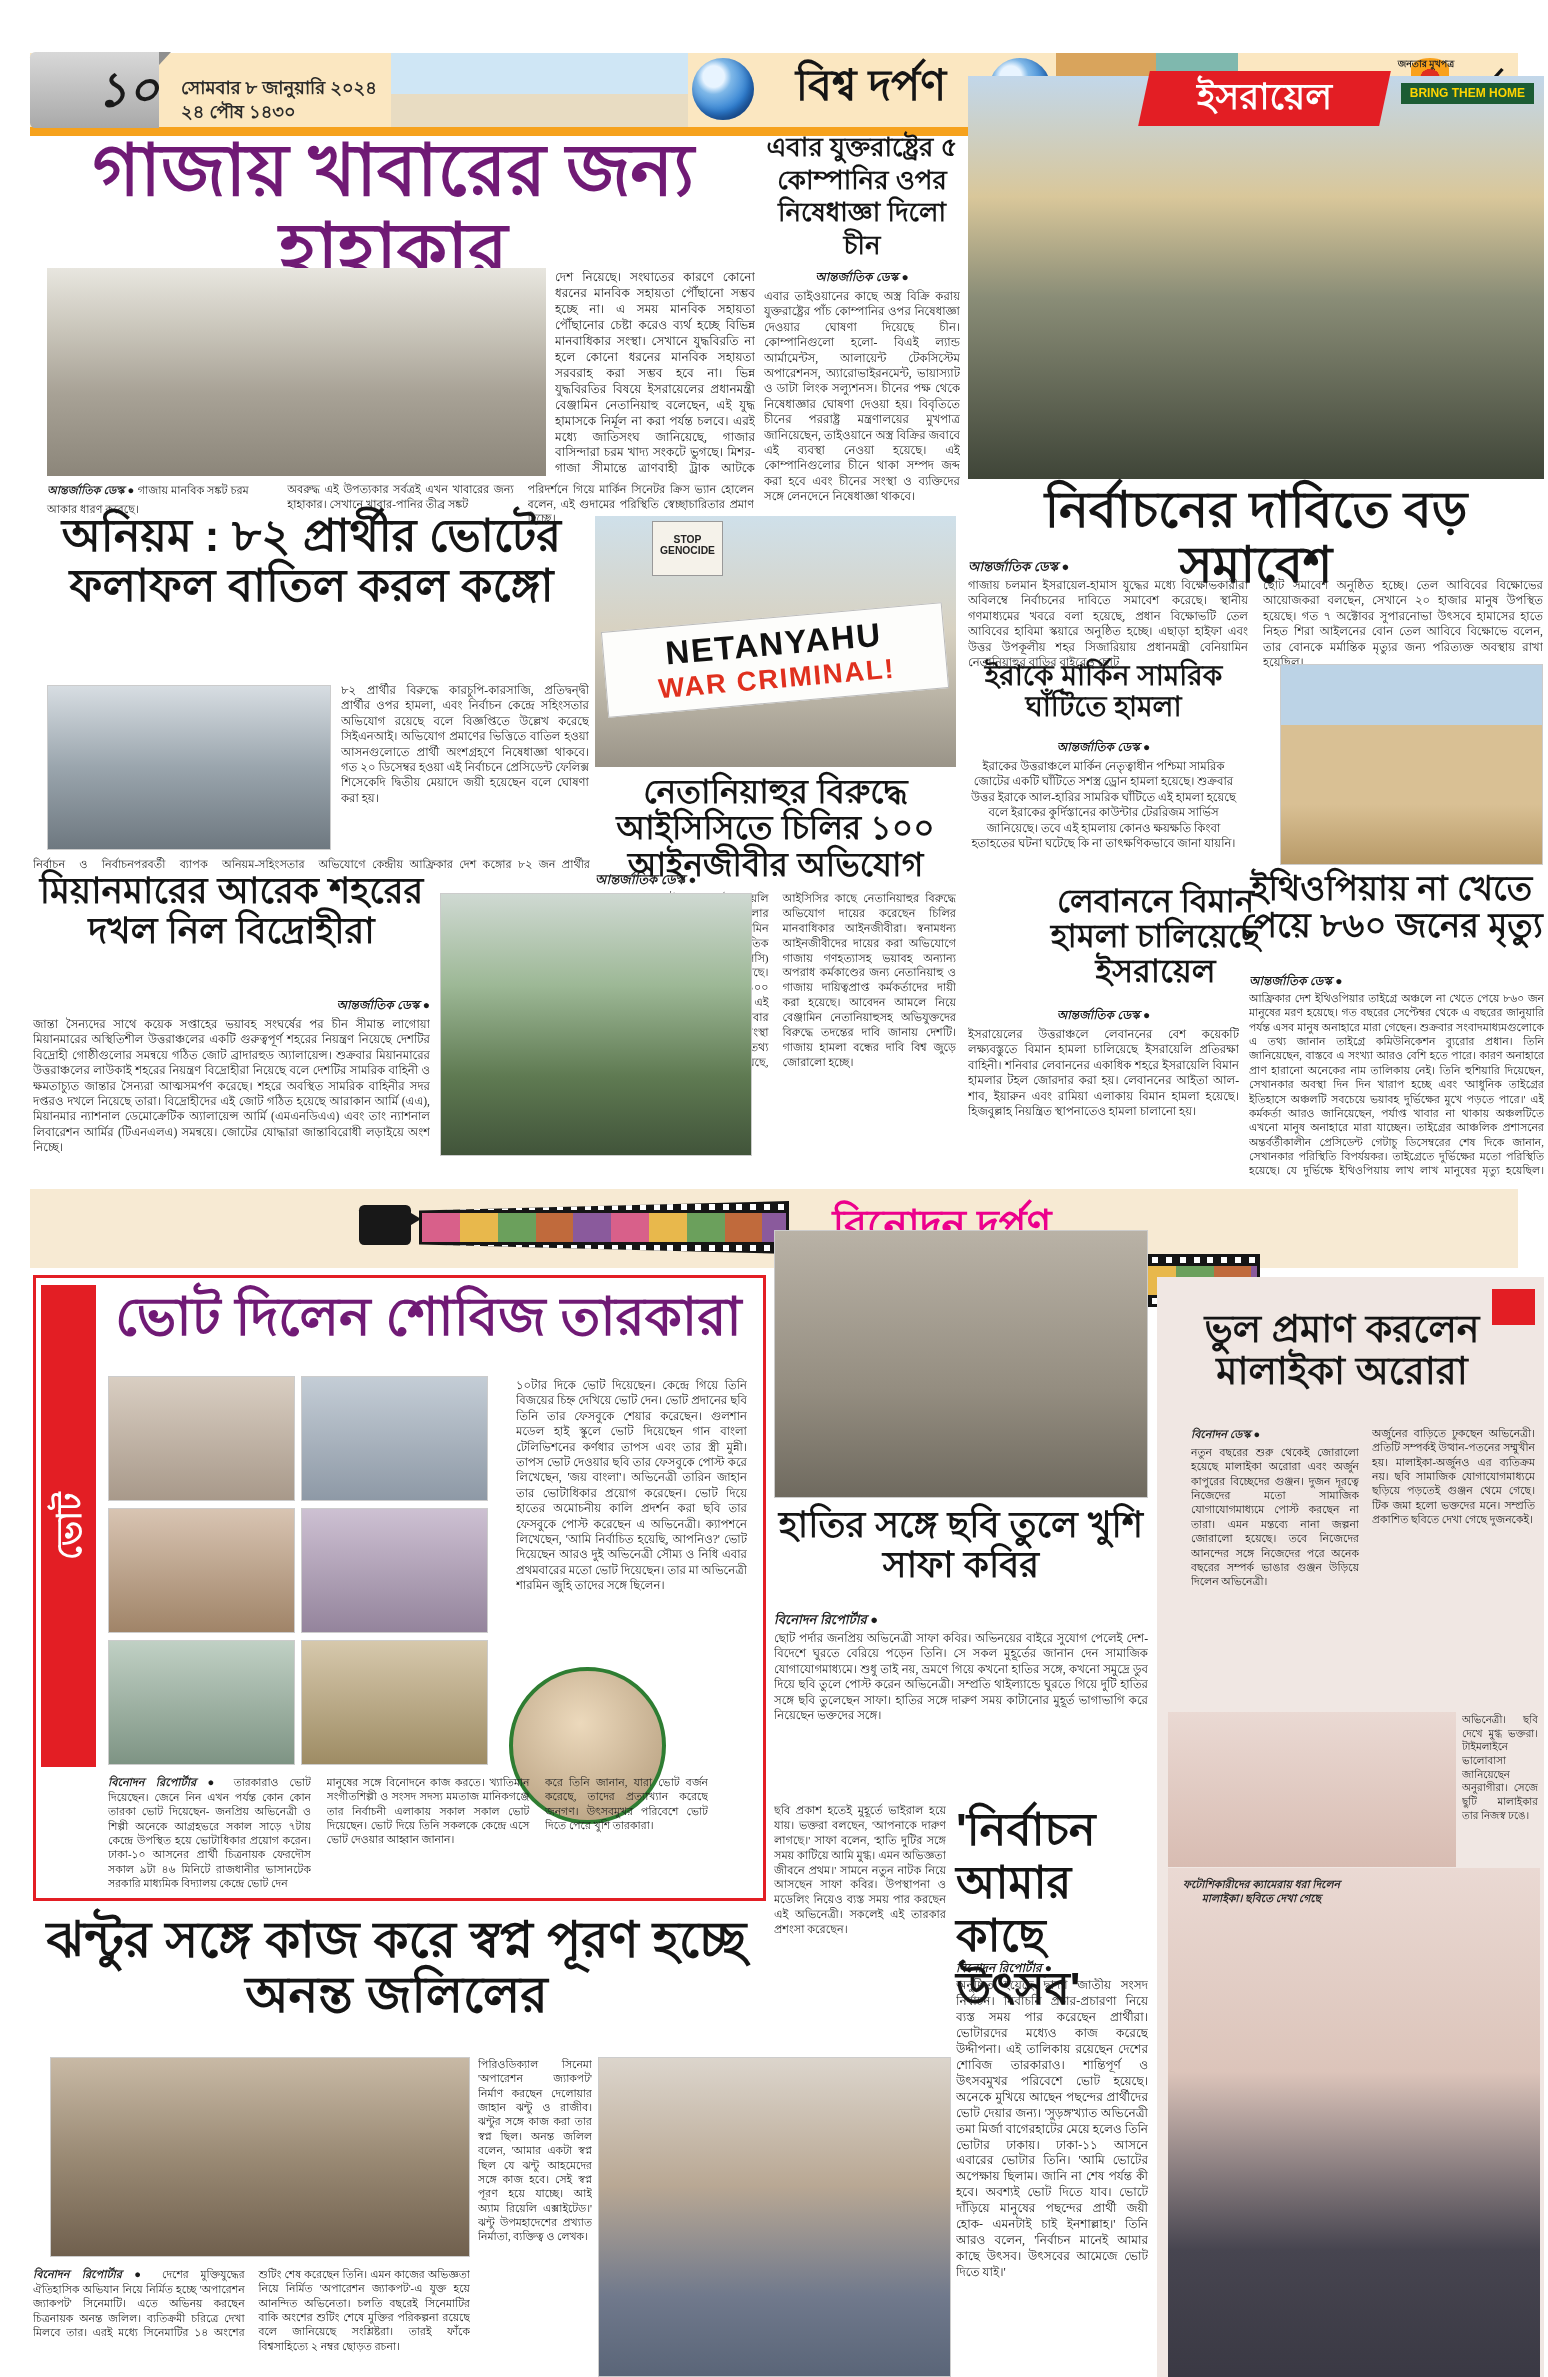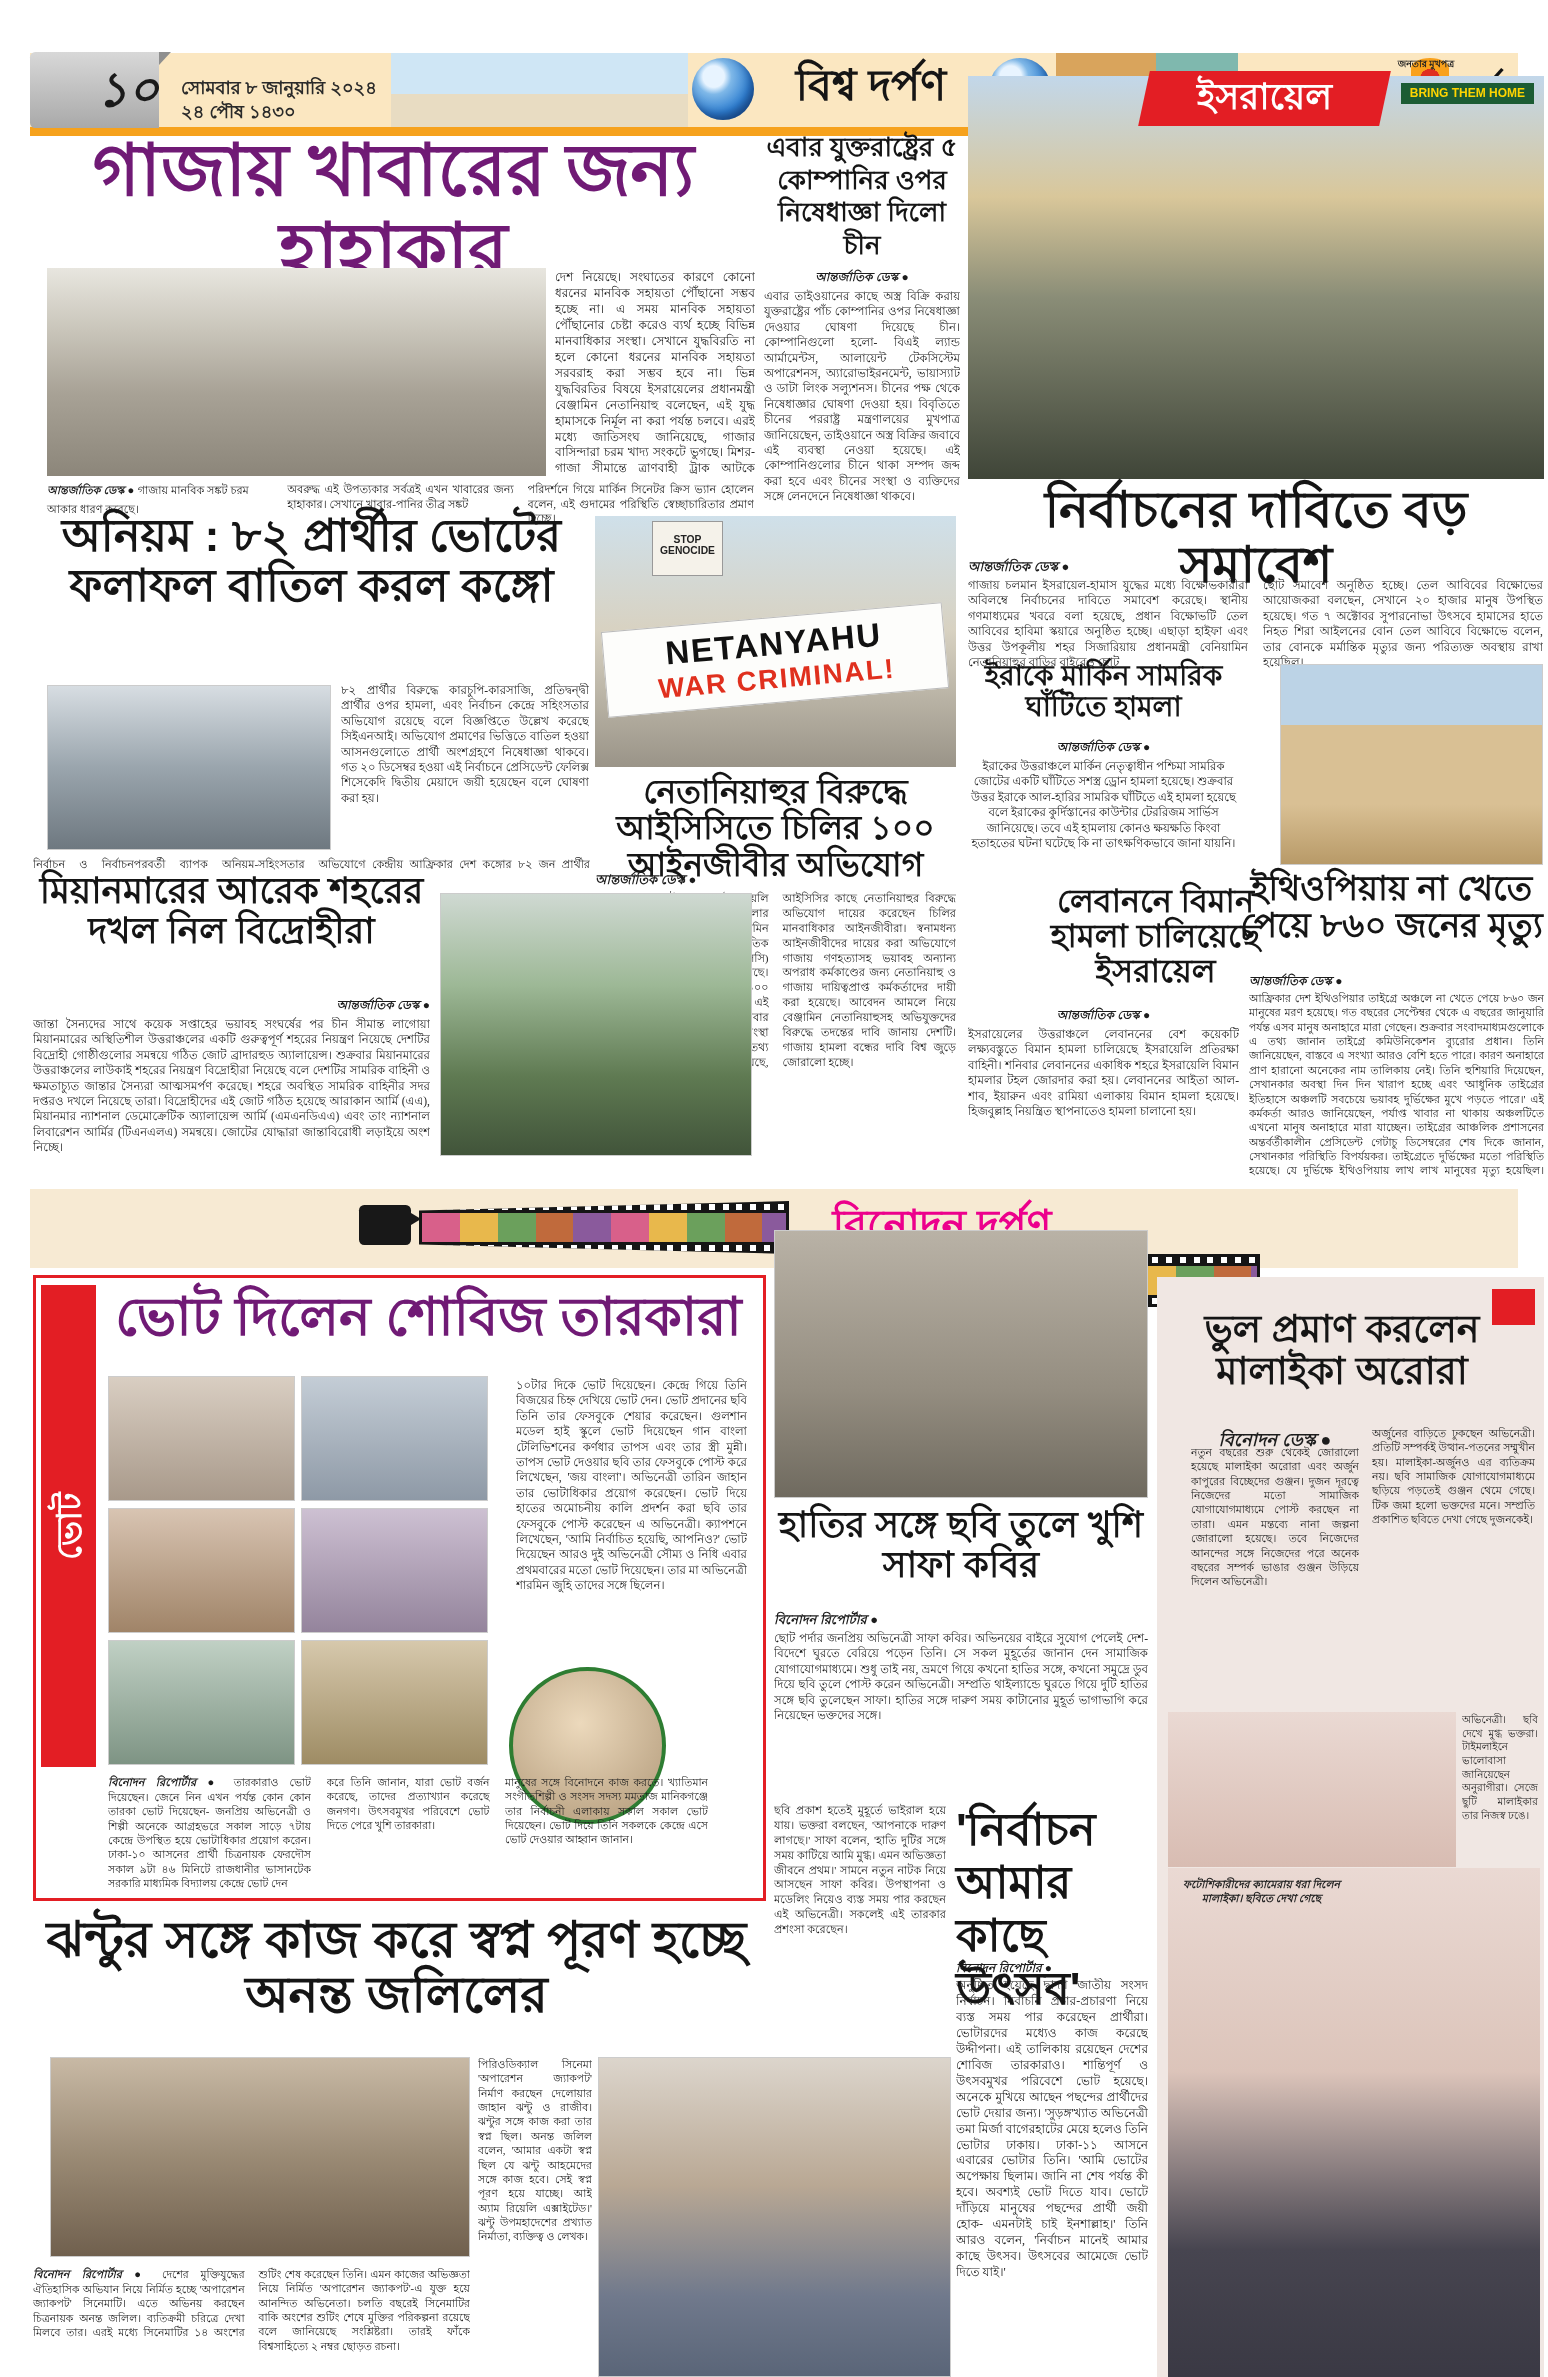--- a/index.html
+++ b/index.html
@@ -144,34 +144,34 @@
   </div>
 
   <div class="abs body" style="left:516px;top:1378px;width:231px;height:284px;font-size:11.6px">১০টার দিকে ভোট দিয়েছেন। কেন্দ্রে গিয়ে তিনি বিজয়ের চিহ্ন দেখিয়ে ভোট দেন। ভোট প্রদানের ছবি তিনি তার ফেসবুকে শেয়ার করেছেন। গুলশান মডেল হাই স্কুলে ভোট দিয়েছেন গান বাংলা টেলিভিশনের কর্ণধার তাপস এবং তার স্ত্রী মুন্নী। তাপস ভোট দেওয়ার ছবি তার ফেসবুকে পোস্ট করে লিখেছেন, 'জয় বাংলা'। অভিনেত্রী তারিন জাহান তার ভোটাধিকার প্রয়োগ করেছেন। ভোট দিয়ে হাতের অমোচনীয় কালি প্রদর্শন করা ছবি তার ফেসবুকে পোস্ট করেছেন এ অভিনেত্রী। ক্যাপশনে লিখেছেন, 'আমি নির্বাচিত হয়েছি, আপনিও?' ভোট দিয়েছেন আরও দুই অভিনেত্রী সৌম্য ও নিধি এবার প্রথমবারের মতো ভোট দিয়েছেন। তার মা অভিনেত্রী শারমিন জুহি তাদের সঙ্গে ছিলেন।</div>
   <div class="abs photo" style="left:509px;top:1667px;width:157px;height:157px;border-radius:50%;border:4.3px solid #2e7d32;background:radial-gradient(circle at 45% 35%,#ecd9bc,#b09878)"></div>
 
   <div class="abs" style="left:108px;top:1775px;width:638px;display:flex;gap:15.5px">
     <div class="body" style="width:203px;height:115px;font-size:10.8px">
       <span class="byline" style="font-size:11.2px">বিনোদন রিপোর্টার ●</span>
       <span>তারকারাও ভোট দিয়েছেন। জেনে নিন এখন পর্যন্ত কোন কোন তারকা ভোট দিয়েছেন- জনপ্রিয় অভিনেত্রী ও শিল্পী অনেকে আগ্রহভরে সকাল সাড়ে ৭টায় কেন্দ্রে উপস্থিত হয়ে ভোটাধিকার প্রয়োগ করেন। ঢাকা-১০ আসনের প্রার্থী চিত্রনায়ক ফেরদৌস সকাল ৯টা ৪৬ মিনিটে রাজধানীর ভাসানটেক সরকারি মাধ্যমিক বিদ্যালয় কেন্দ্রে ভোট দেন</span>
     </div>
+    <div class="body" style="width:203px;height:115px;font-size:10.8px">মানুষের সঙ্গে বিনোদনে কাজ করতে। খ্যাতিমান সংগীতশিল্পী ও সংসদ সদস্য মমতাজ মানিকগঞ্জে তার নির্বাচনী এলাকায় সকাল সকাল ভোট দিয়েছেন। ভোট দিয়ে তিনি সকলকে কেন্দ্রে এসে ভোট দেওয়ার আহ্বান জানান।</div>
     <div class="body" style="width:163px;height:115px;font-size:10.8px">করে তিনি জানান, যারা ভোট বর্জন করেছে, তাদের প্রত্যাখ্যান করেছে জনগণ। উৎসবমুখর পরিবেশে ভোট দিতে পেরে খুশি তারকারা।</div>
-    <div class="body" style="width:203px;height:115px;font-size:10.8px">মানুষের সঙ্গে বিনোদনে কাজ করতে। খ্যাতিমান সংগীতশিল্পী ও সংসদ সদস্য মমতাজ মানিকগঞ্জে তার নির্বাচনী এলাকায় সকাল সকাল ভোট দিয়েছেন। ভোট দিয়ে তিনি সকলকে কেন্দ্রে এসে ভোট দেওয়ার আহ্বান জানান।</div>
   </div>
 
   <div class="abs photo tile" style="left:774px;top:1230px;width:374px;height:268px;background:linear-gradient(180deg,#b9b2a6 0%,#948d80 60%,#6f6a5f 100%)"></div>
   <div class="abs hl blk" style="left:774px;top:1505px;width:374px;font-size:36px">হাতির সঙ্গে ছবি তুলে খুশি সাফা কবির</div>
   <div class="abs byline" style="left:774px;top:1610px">বিনোদন রিপোর্টার ●</div>
   <div class="abs body" style="left:774px;top:1631px;width:374px;height:165px;font-size:11.6px">ছোট পর্দার জনপ্রিয় অভিনেত্রী সাফা কবির। অভিনয়ের বাইরে সুযোগ পেলেই দেশ-বিদেশে ঘুরতে বেরিয়ে পড়েন তিনি। সে সকল মুহূর্তের জানান দেন সামাজিক যোগাযোগমাধ্যমে। শুধু তাই নয়, ভ্রমণে গিয়ে কখনো হাতির সঙ্গে, কখনো সমুদ্রে ডুব দিয়ে ছবি তুলে পোস্ট করেন অভিনেত্রী। সম্প্রতি থাইল্যান্ডে ঘুরতে গিয়ে দুটি হাতির সঙ্গে ছবি তুলেছেন সাফা। হাতির সঙ্গে দারুণ সময় কাটানোর মুহূর্ত ভাগাভাগি করে নিয়েছেন ভক্তদের সঙ্গে।</div>
   <div class="abs body" style="left:774px;top:1803px;width:172px;height:246px;font-size:11.2px">ছবি প্রকাশ হতেই মুহূর্তে ভাইরাল হয়ে যায়। ভক্তরা বলছেন, 'আপনাকে দারুণ লাগছে।' সাফা বলেন, 'হাতি দুটির সঙ্গে সময় কাটিয়ে আমি মুগ্ধ। এমন অভিজ্ঞতা জীবনে প্রথম।' সামনে নতুন নাটক নিয়ে আসছেন সাফা কবির। উপস্থাপনা ও মডেলিং নিয়েও ব্যস্ত সময় পার করছেন এই অভিনেত্রী। সকলেই এই তারকার প্রশংসা করেছেন।</div>
 
   <div class="abs" style="left:1157px;top:1277px;width:387px;height:1100px;background:#f0e7e3"></div>
   <div class="abs" style="left:1492px;top:1289px;width:43px;height:36px;background:#e31e24"></div>
   <div class="abs hl blk" style="left:1170px;top:1309px;width:344px;font-size:38px">ভুল প্রমাণ করলেন মালাইকা অরোরা</div>
-  <div class="abs byline" style="left:1191px;top:1426px;width:168px;text-align:center;font-size:18px">বিনোদন ডেস্ক ●</div>
+  <div class="abs byline" style="left:1191px;top:1426px;width:168px;font-size:11px">বিনোদন ডেস্ক ●</div>
   <div class="abs body" style="left:1191px;top:1445px;width:168px;height:258px;font-size:10.8px">নতুন বছরের শুরু থেকেই জোরালো হয়েছে মালাইকা অরোরা এবং অর্জুন কাপুরের বিচ্ছেদের গুঞ্জন। দুজন দূরত্বে নিজেদের মতো সামাজিক যোগাযোগমাধ্যমে পোস্ট করছেন না তারা। এমন মন্তব্যে নানা জল্পনা জোরালো হয়েছে। তবে নিজেদের আনন্দের সঙ্গে নিজেদের পরে অনেক বছরের সম্পর্ক ভাঙার গুঞ্জন উড়িয়ে দিলেন অভিনেত্রী।</div>
   <div class="abs body" style="left:1372px;top:1426px;width:163px;height:277px;font-size:10.8px">অর্জুনের বাড়িতে ঢুকছেন অভিনেত্রী। প্রতিটি সম্পর্কই উত্থান-পতনের সম্মুখীন হয়। মালাইকা-অর্জুনও এর ব্যতিক্রম নয়। ছবি সামাজিক যোগাযোগমাধ্যমে ছড়িয়ে পড়তেই গুঞ্জন থেমে গেছে। টিক জমা হলো ভক্তদের মনে। সম্প্রতি প্রকাশিত ছবিতে দেখা গেছে দুজনকেই।</div>
   <div class="abs photo" style="left:1168px;top:1712px;width:288px;height:155px;background:linear-gradient(180deg,#ead9d3 0%,#d8bcb2 100%)"></div>
   <div class="abs body" style="left:1462px;top:1713px;width:76px;height:151px;font-size:10.3px">অভিনেত্রী। ছবি দেখে মুগ্ধ ভক্তরা। টাইমলাইনে ভালোবাসা জানিয়েছেন অনুরাগীরা। সেজে ছুটি মালাইকার তার নিজস্ব ঢঙে।</div>
   <div class="abs photo" style="left:1168px;top:1868px;width:372px;height:509px;background:linear-gradient(180deg,#ead9d3 0%,#dcc4ba 40%,#474550 75%,#3a3944 100%)">
     <div style="position:absolute;left:12px;top:8.6px;width:163px;font-size:10.8px;font-weight:700;font-style:italic;color:#222;line-height:1.3;text-align:center">ফটোশিকারীদের ক্যামেরায় ধরা দিলেন মালাইকা। ছবিতে দেখা গেছে</div>
   </div>
 
   <div class="abs hl blk" style="left:33px;top:1913px;width:727px;font-size:50px">ঝন্টুর সঙ্গে কাজ করে স্বপ্ন পূরণ হচ্ছে অনন্ত জলিলের</div>
   <div class="abs photo tile" style="left:50px;top:2057px;width:420px;height:200px;background:linear-gradient(180deg,#c8b9a5 0%,#9a8a74 50%,#70604e 100%)"></div>

